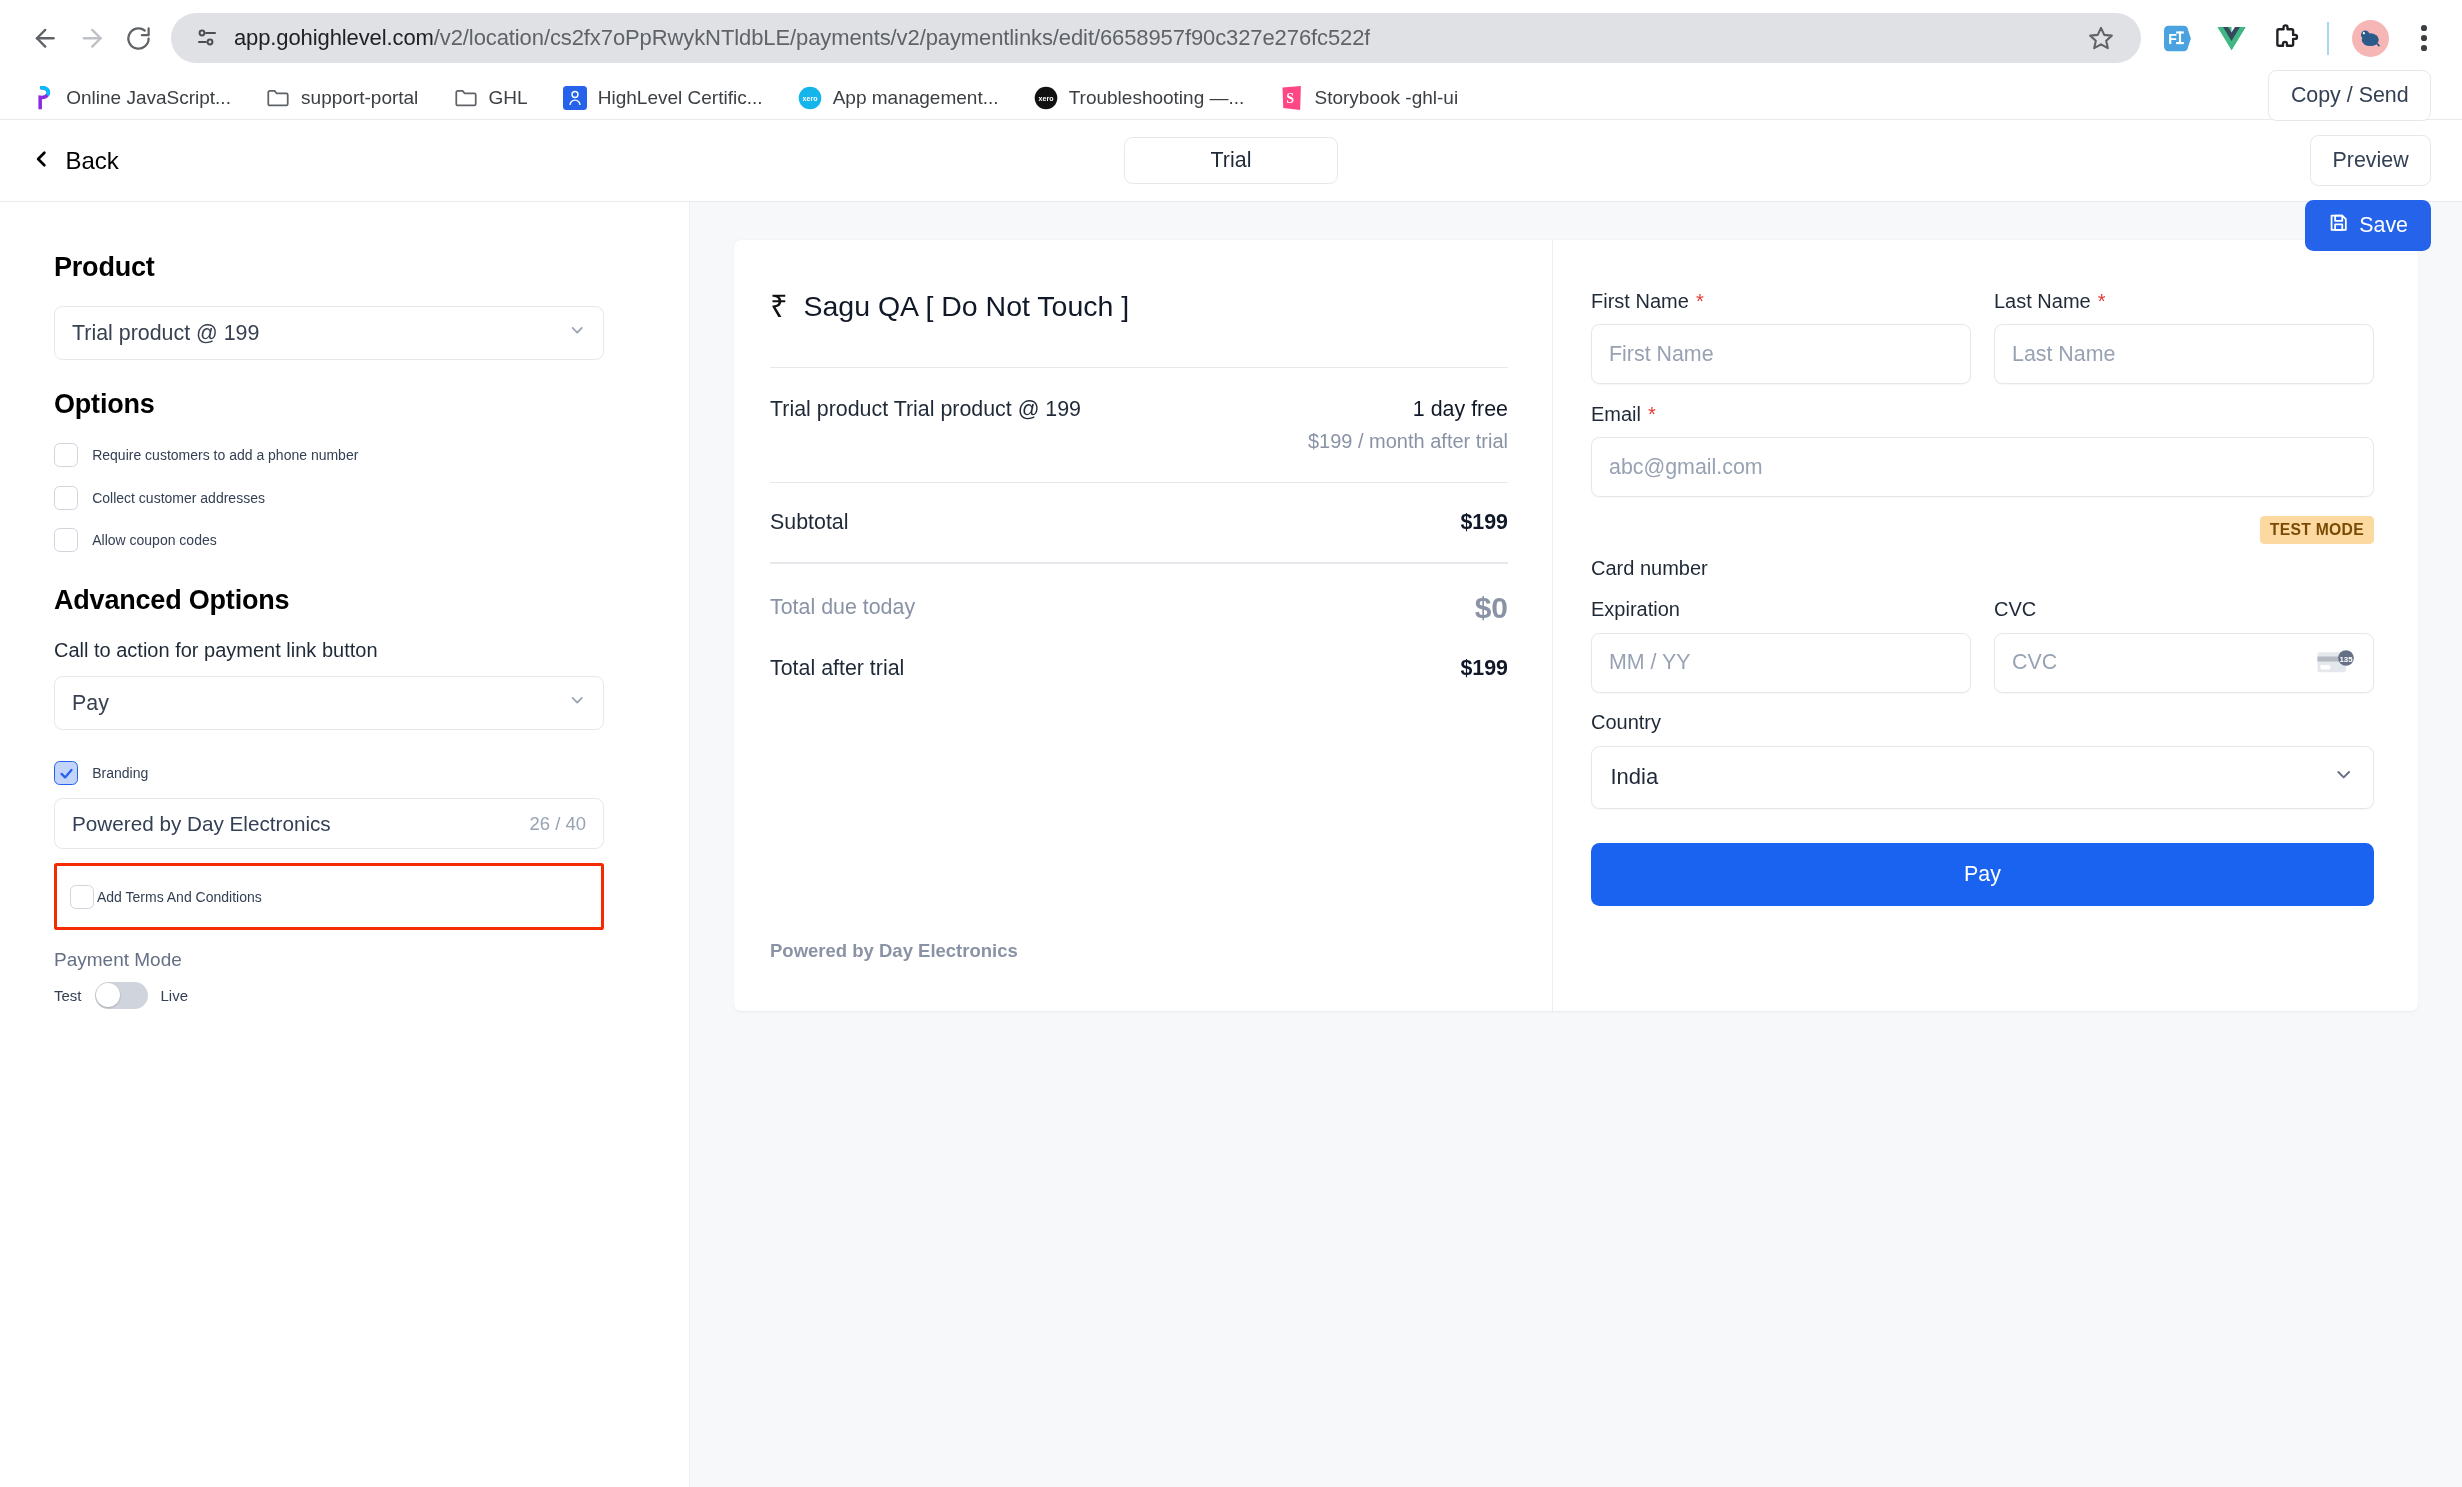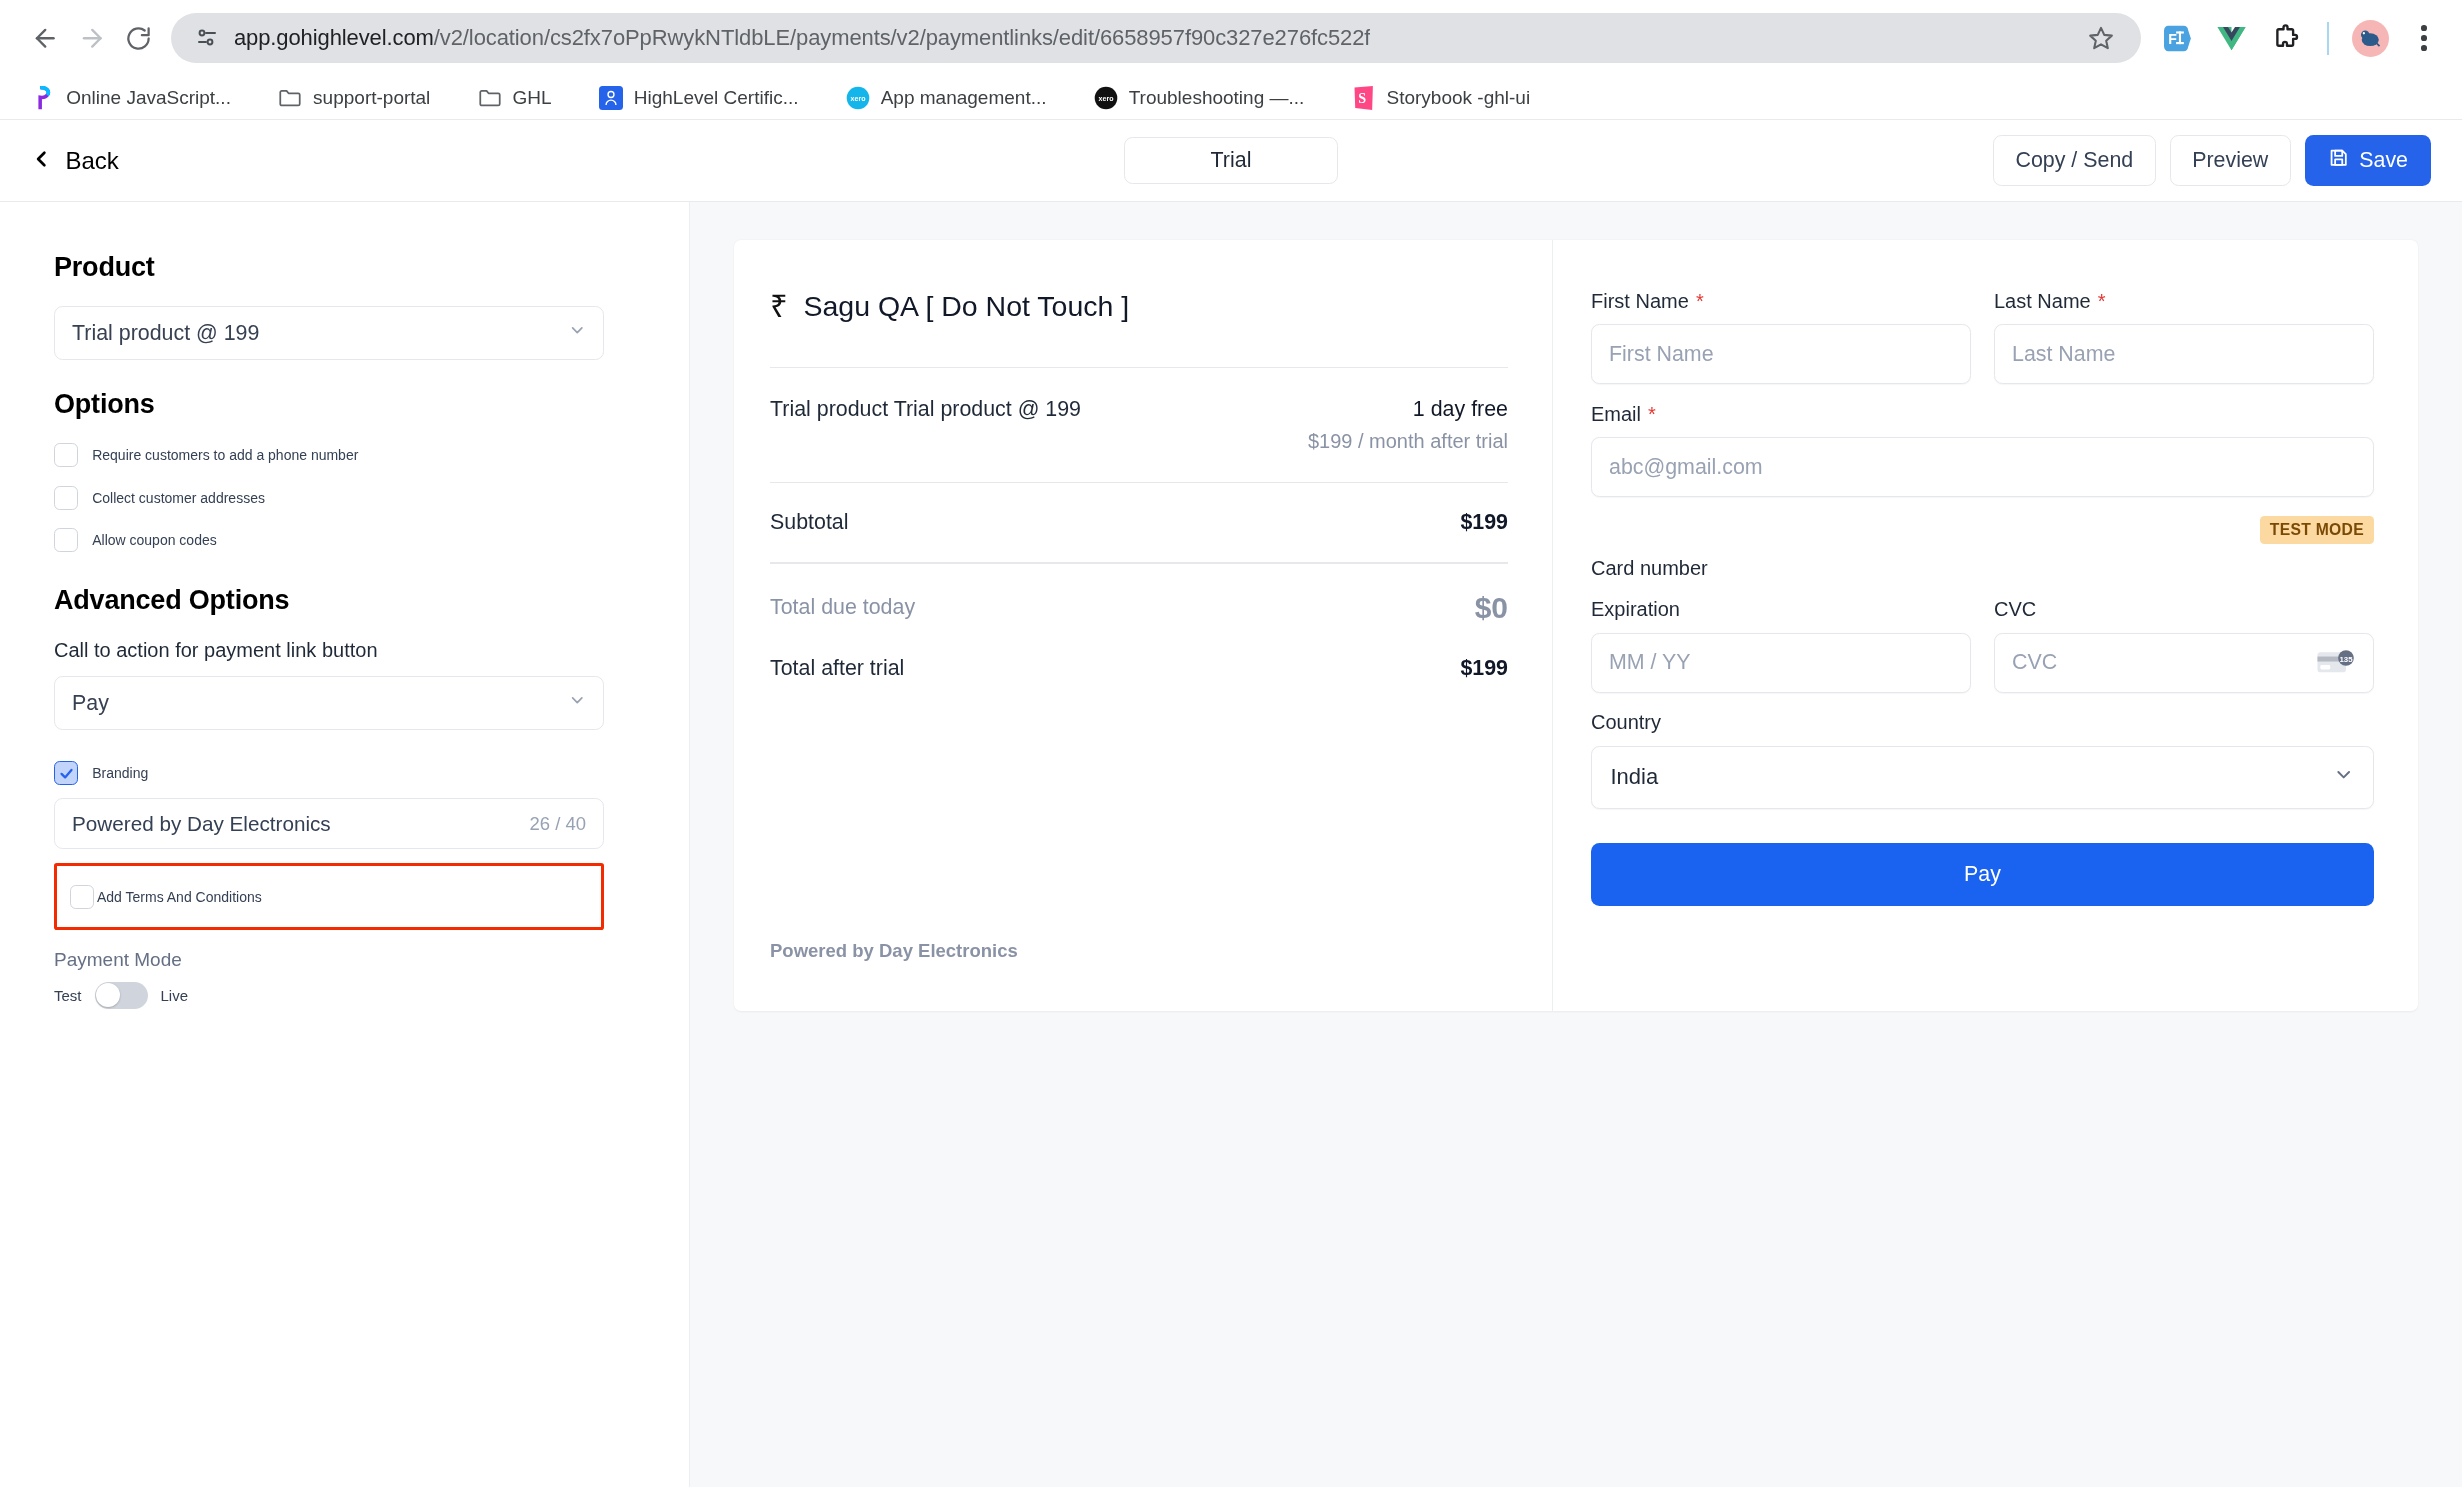--- a/index.html
+++ b/index.html
@@ -41,21 +41,21 @@
     width: 37px; height: 37px; border-radius: 50%; background: #f7b6b6;
     display: flex; align-items: center; justify-content: center;
   }
   .kebab { width: 33px; height: 37px; display:flex; flex-direction:column;
            align-items:center; justify-content:center; gap: 4.3px; }
   .kebab i { width: 5.7px; height: 5.7px; border-radius: 50%; background: #3c4043; display:block;}
 
   
   .bookmarks-row {
     height: 44px; display: flex; align-items: center;
-    padding: 0 18.5px; gap: 16px; border-bottom: 1.4px solid #e8eaed;
+    padding: 0 18.5px; gap: 4px; border-bottom: 1.4px solid #e8eaed;
   }
   .bm {
     display: flex; align-items: center; gap: 9.3px;
     padding: 5.7px 11.4px; border-radius: 5.7px; margin-right: 7.1px;
     font-size: 19px; color: #3c4043; white-space: nowrap;
   }
   .bm-ico { width: 27px; height: 27px; display:flex; align-items:center; justify-content:center; flex:0 0 auto;}
 
   
   .app-header {
@@ -66,21 +66,21 @@
   .back-btn { display: flex; align-items: center; gap: 13px; font-size: 24px; color: #000; font-weight: 400;}
   .chev-left { font-size: 26px; font-weight: 700; line-height: 1; }
   .header-center {
     position: absolute; left: 50%; transform: translateX(-50%);
   }
   .tab-pill {
     min-width: 214px; height: 47px; border: 1.4px solid #e4e7ec; border-radius: 8.5px;
     display: flex; align-items: center; justify-content: center;
     font-size: 21.4px; color: #1f2937; background: #fff;
   }
-  .header-actions { margin-left: auto; display: flex; align-items: flex-end; gap: 14.2px; }
+  .header-actions { margin-left: auto; display: flex; align-items: flex-end; gap: 14.2px; flex-direction: column; }
   .btn-outline {
     height: 51px; padding: 0 21.4px; border: 1.4px solid #e4e7ec; border-radius: 8.5px;
     background: #fff; font-size: 21.4px; color: #344054;
     display: flex; align-items: center; justify-content: center;
     font-family: "Liberation Sans", sans-serif;
   }
   .btn-primary {
     height: 51px; padding: 0 23px; border-radius: 8.5px; border: none;
     background: #2563eb; color: #fff; font-size: 21.4px;
     display: flex; align-items: center; gap: 10px; justify-content: center;

